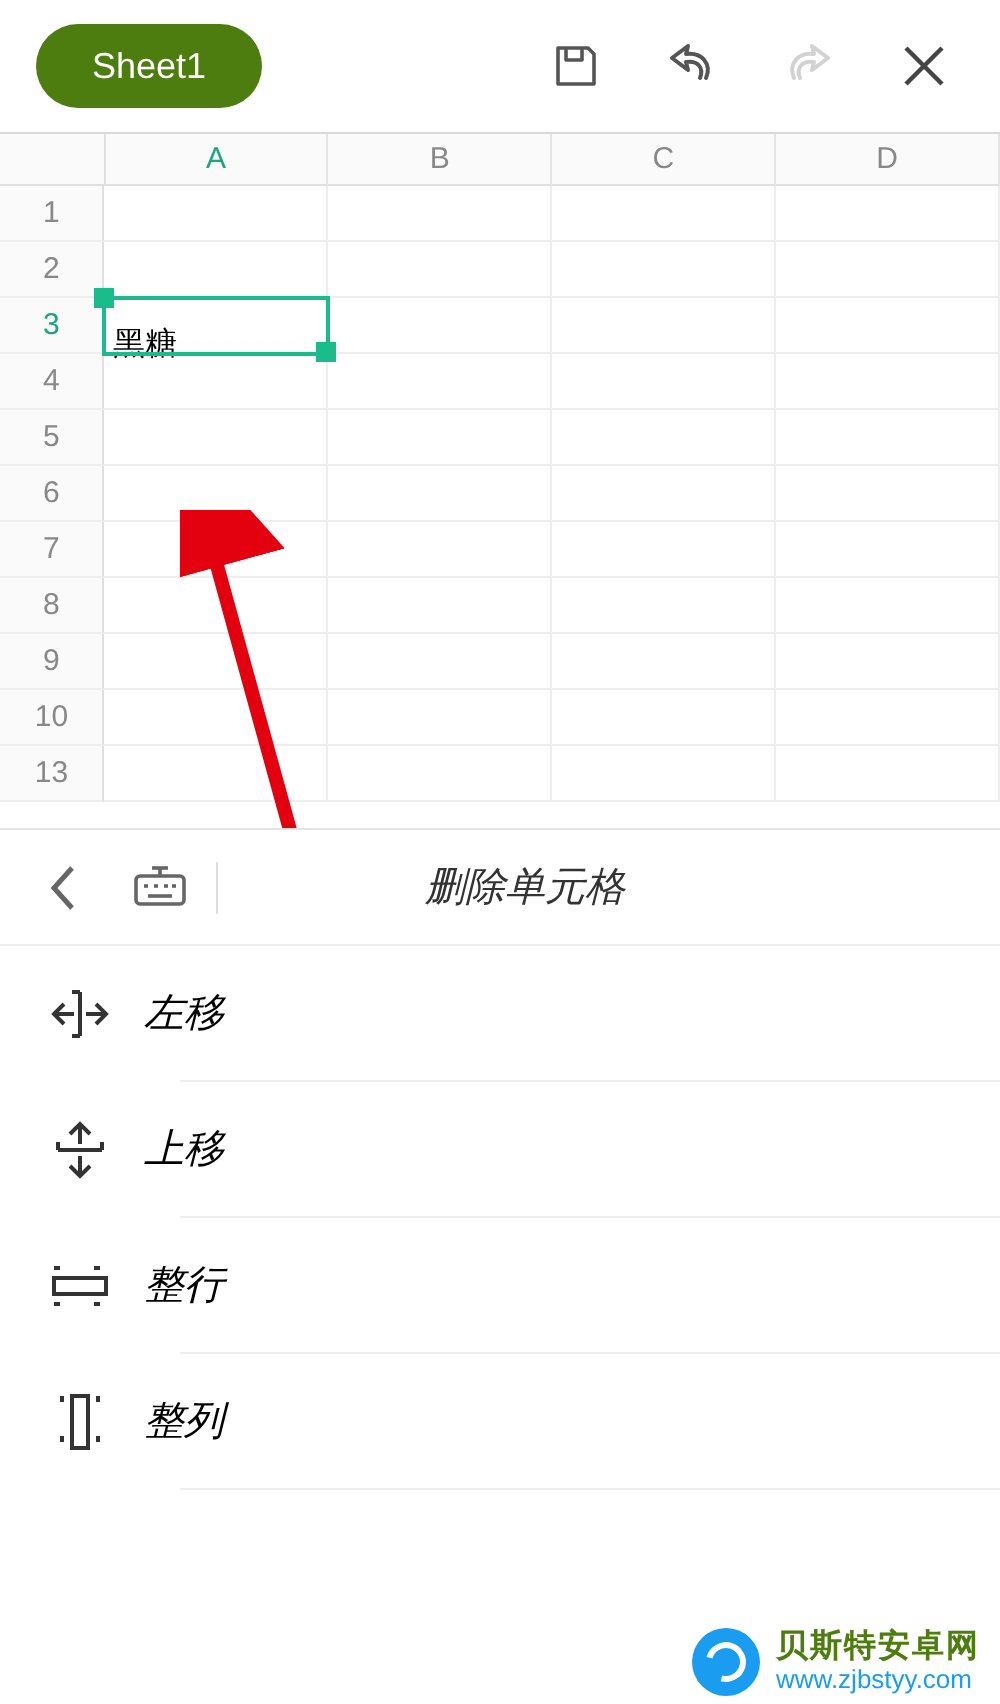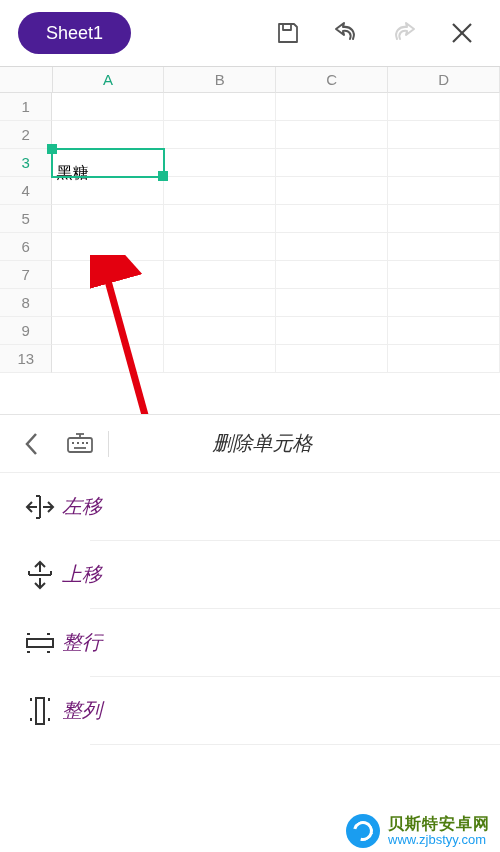--- a/index.html
+++ b/index.html
@@ -1,20 +1,20 @@
 <!DOCTYPE html>
 <html><head>
 <meta charset="utf-8">
 <style>
   * { box-sizing: border-box; margin: 0; padding: 0; }
   html, body { width: 500px; height: 852px; font-family: -apple-system, "Helvetica Neue", Arial, sans-serif; background: #fff; overflow: hidden; }
 
   
   .toolbar { height: 66px; display: flex; align-items: center; padding: 0 14px 0 18px; gap: 10px; }
-  .sheet-tab { background: #4c1d95; color: #fff; border-radius: 26px; height: 42px; padding: 0 28px; display: flex; align-items: center; font-size: 18px; font-weight: 400; cursor: pointer; }
+  .sheet-tab { background: #4d7c0f; color: #fff; border-radius: 26px; height: 42px; padding: 0 28px; display: flex; align-items: center; font-size: 18px; font-weight: 400; cursor: pointer; }
   .spacer { flex: 1; }
   .icon-btn { width: 48px; height: 48px; display: flex; align-items: center; justify-content: center; cursor: pointer; }
   .disabled svg path, .disabled svg polyline, .disabled svg line { stroke: #d2d2d2 !important; }
 
   
   .grid { position: relative; height: 338px; border-top: 1px solid #d9d9d9; }
   .colhdrs { display: flex; height: 26px; }
   .rowhdr-spacer { width: 54px; border-right: 1px solid #e0e0e0; border-bottom: 1px solid #e0e0e0; background:#fafafa;}
   .colhdr { width: 115px; text-align: center; font-size: 15px; color: #888; border-right: 1px solid #e5e5e5; border-bottom: 1px solid #e0e0e0; line-height: 26px; background:#fafafa;}
   .colhdr.sel { color: #19a77d; }
@@ -32,21 +32,21 @@
 
   
   .panel { position: absolute; left: 0; right: 0; top: 414px; bottom: 0; background: #fff; border-top: 1px solid #e4e4e4; font-style: italic; }
   .panel-hdr { height: 58px; display: flex; align-items: center; padding: 0 8px; border-bottom: 1px solid #eee; }
   .phdr-btn { width: 48px; height: 48px; display: flex; align-items: center; justify-content: center; }
   .vdiv { width: 1px; height: 26px; background: #ddd; margin: 0 4px; }
   .panel-title { flex: 1; text-align: center; font-size: 20px; color: #333; padding-right: 80px; }
   .options { padding: 0 0 0 18px; }
   .option { display: flex; align-items: center; height: 67px; cursor: pointer; }
   .opt-icon { width: 44px; display: flex; align-items: center; justify-content: center; }
-  .opt-label { font-size: 20px; color: #701a75; }
+  .opt-label { font-size: 20px; color: #000000; margin-left: 10px; }
   .opt-divider { height: 1px; background: #eee; margin-left: 72px; }
 
   
   .watermark { position: absolute; right: 10px; bottom: 4px; display: flex; align-items: center; gap: 8px; }
   .wm-logo { width: 34px; height: 34px; border-radius: 50%; background: #1a9df0; display:flex; align-items:center; justify-content:center;}
   .wm-logo-inner{ width:20px; height:20px; border:3px solid #fff; border-radius:50%; border-left-color:transparent; transform:rotate(-30deg);}
   .wm-text { display:flex; flex-direction:column; line-height:1.1;}
   .wm-cn { font-size: 16px; font-weight: 700; color: #4d7c0f; letter-spacing:1px;}
   .wm-url{ font-size: 13px; color:#1a9df0;}
 </style>
@@ -143,20 +143,27 @@
     </div>
   <div class="row">
       <div class="rowhdr">8</div>
       <div class="cell"></div>
       <div class="cell"></div>
       <div class="cell"></div>
       <div class="cell"></div>
     </div>
   <div class="row">
       <div class="rowhdr">9</div>
+      <div class="cell"></div>
+      <div class="cell"></div>
+      <div class="cell"></div>
+      <div class="cell"></div>
+    </div>
+  <div class="row">
+      <div class="rowhdr">10</div>
       <div class="cell"></div>
       <div class="cell"></div>
       <div class="cell"></div>
       <div class="cell"></div>
     </div>
   <div class="row">
       <div class="rowhdr">13</div>
       <div class="cell"></div>
       <div class="cell"></div>
       <div class="cell"></div>

